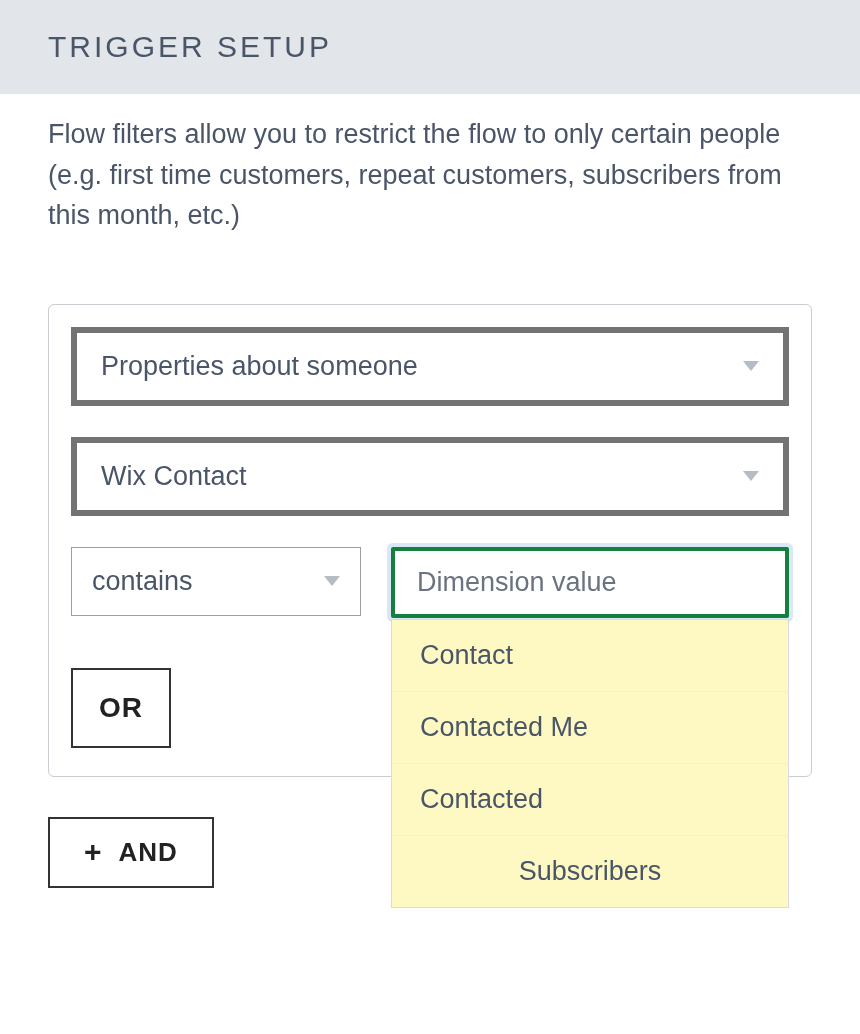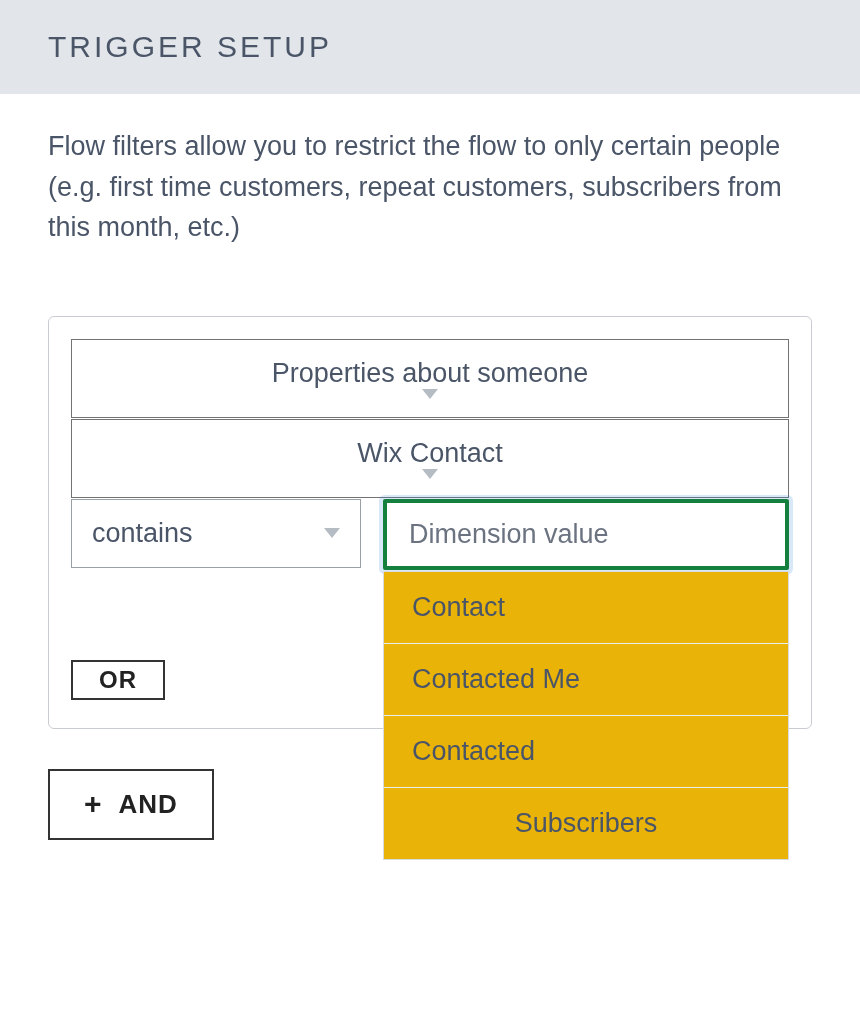--- a/index.html
+++ b/index.html
@@ -8,21 +8,21 @@
     padding: 0;
     width: 860px;
     height: 1034px;
     font-family: -apple-system, BlinkMacSystemFont, "Helvetica Neue", Arial, sans-serif;
     background: #ffffff;
     color: #4a5568;
   }
   .header {
     background: #e2e6ea;
     padding: 30px 48px;
-    margin-bottom: 32px;
+    margin-bottom: 20px;
   }
   .header-title {
     font-size: 30px;
     letter-spacing: 3px;
     font-weight: 400;
     color: #4a5568;
   }
   .description {
     padding: 0 48px;
     font-size: 27px;
@@ -32,36 +32,35 @@
   }
   .filter-group {
     margin: 0 48px;
     border: 1px solid #c9ccd0;
     border-radius: 6px;
     padding: 22px 22px 28px 22px;
     position: relative;
   }
   .select-control {
     width: 100%;
-    border: 1px solid #737373;
+    border: 6px solid #737373;
     background: #fff;
     padding: 18px 24px;
     font-size: 27px;
     color: #4a5568;
-    margin-bottom: 1px;
+    margin-bottom: 31px;
     display: flex;
     align-items: center;
     justify-content: space-between;
     cursor: pointer;
-    flex-direction: column;
   }
   .select-control:last-of-type { margin-bottom: 0; }
   .row {
     display: flex;
-    gap: 22px;
+    gap: 30px;
     align-items: flex-start;
   }
   .select-narrow {
     width: 290px;
     border: 1px solid #9aa0a6;
     background: #fff;
     padding: 18px 20px;
     font-size: 27px;
     color: #4a5568;
     display: flex;
@@ -82,21 +81,21 @@
     font-size: 27px;
     color: #4a5568;
     outline: none;
   }
   .combo-input::placeholder { color: #6b7280; }
   .dropdown {
     position: absolute;
     top: 72px;
     left: 0;
     right: 0;
-    background: #eab308;
+    background: #fef9c3;
     border: 1px solid #d8dbdf;
     z-index: 10;
   }
   .dropdown-item {
     padding: 20px 28px;
     font-size: 27px;
     color: #4a5568;
     border-bottom: 1px solid #eceef0;
     cursor: pointer;
   }
@@ -106,22 +105,22 @@
     border-left: 8px solid transparent;
     border-right: 8px solid transparent;
     border-top: 10px solid #b6bcc3;
   }
   .or-button {
     position: absolute;
     left: 22px;
     bottom: 28px;
     border: 2px solid #333;
     background: #fff;
-    padding: 4px 26px;
-    font-size: 24px;
+    padding: 22px 26px;
+    font-size: 28px;
     font-weight: 700;
     letter-spacing: 1px;
     color: #222;
     cursor: pointer;
   }
   .spacer { height: 130px; }
   .and-button {
     margin: 40px 0 0 48px;
     border: 2px solid #333;
     background: #fff;

